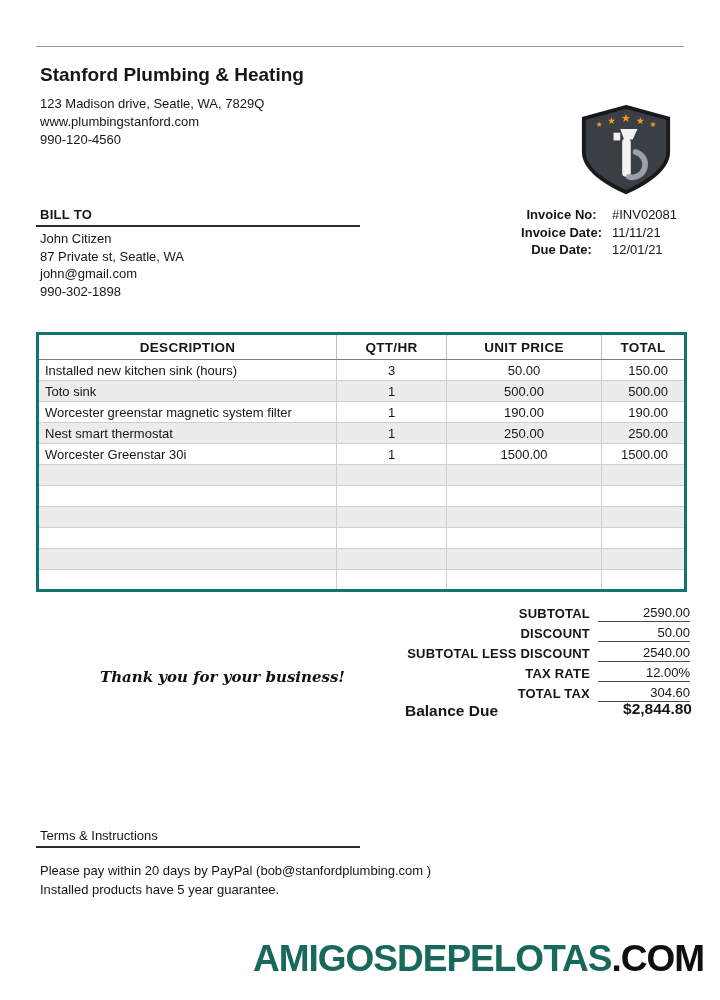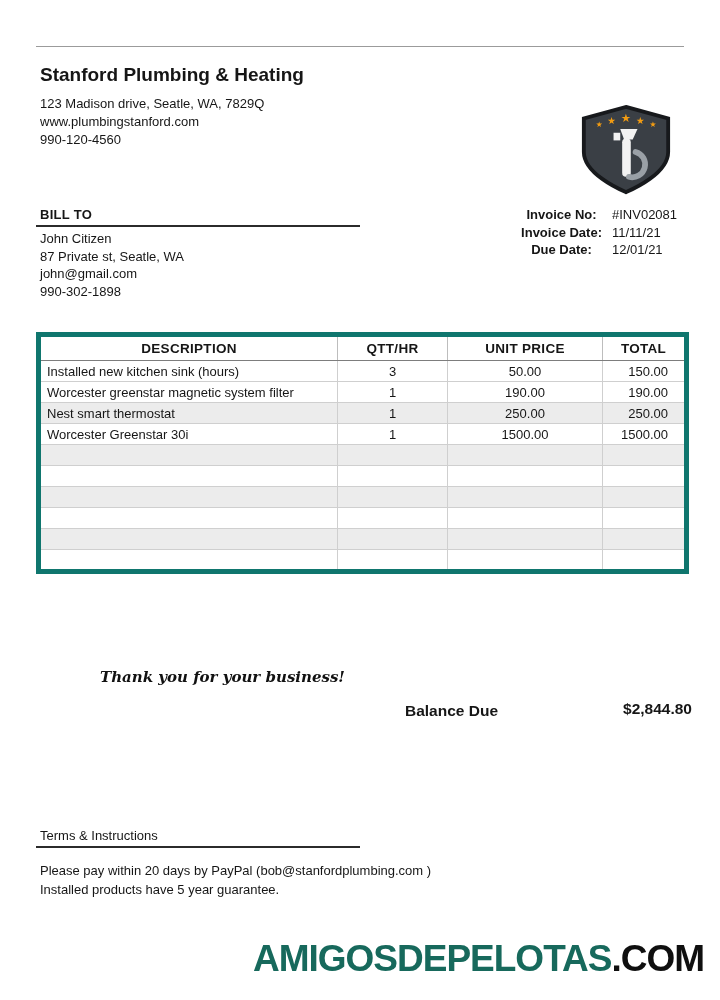--- a/index.html
+++ b/index.html
@@ -20,21 +20,21 @@
   .logo-wrap { position:absolute; right:46px; top:88px; width:96px; height:92px; }
 
   
   .billto-label { position:absolute; left:40px; top:191px; font-size:13px; font-weight:bold; letter-spacing:0.3px; }
   .billto-block { position:absolute; left:40px; top:214px; font-size:13px; line-height:17.5px; }
   .meta { position:absolute; right:28px; top:190px; display:grid; grid-template-columns:auto 80px; column-gap:10px; font-size:13px; line-height:17.5px; }
   .meta-label { font-weight:bold; text-align:center; }
   .meta-value { text-align:left; }
 
   
-  .items-table { position:absolute; left:36px; top:316px; width:648px; border-collapse:collapse; font-size:13px; border:5px solid #0f766e; table-layout:fixed; }
+  .items-table { position:absolute; left:36px; top:316px; width:648px; border-collapse:collapse; font-size:13px; border:3px solid #0f766e; table-layout:fixed; }
   .items-table th { font-weight:bold; font-size:13.5px; height:26px; border:1px solid #bdbdbd; border-bottom:1.5px solid #7d7d7d; text-align:center; background:#fff; letter-spacing:0.3px; }
   .items-table td { height:21px; padding:2px 6px; border:1px solid #cfcfcf; background:#fff; white-space:nowrap; overflow:hidden; }
   .items-table tr.stripe td { background:#ececec; }
   .td-desc  { text-align:left; }
   .td-qty   { text-align:center; }
   .td-unit  { text-align:center; }
   .td-total { text-align:right; padding-right:16px !important; }
 
   
   .totals { position:absolute; right:30px; top:589px; display:grid; grid-template-columns:auto 92px; column-gap:8px; row-gap:3px; font-size:13px; align-items:end; }
@@ -121,20 +121,26 @@
         <th>TOTAL</th>
       </tr>
     </thead>
     <tbody>
         <tr>
           <td class="td-desc">Installed new kitchen sink (hours)</td>
           <td class="td-qty">3</td>
           <td class="td-unit">50.00</td>
           <td class="td-total">150.00</td>
         </tr>
+        <tr class="stripe">
+          <td class="td-desc">Toto sink</td>
+          <td class="td-qty">1</td>
+          <td class="td-unit">500.00</td>
+          <td class="td-total">500.00</td>
+        </tr>
         <tr>
           <td class="td-desc">Worcester greenstar magnetic system filter</td>
           <td class="td-qty">1</td>
           <td class="td-unit">190.00</td>
           <td class="td-total">190.00</td>
         </tr>
         <tr class="stripe">
           <td class="td-desc">Nest smart thermostat</td>
           <td class="td-qty">1</td>
           <td class="td-unit">250.00</td>
@@ -178,20 +184,32 @@
         </tr>
         <tr>
           <td class="td-desc">&nbsp;</td>
           <td class="td-qty">&nbsp;</td>
           <td class="td-unit">&nbsp;</td>
           <td class="td-total">&nbsp;</td>
         </tr>
       </tbody>
   </table>
 
+  <div class="totals">
+      <div class="tot-label">SUBTOTAL</div>
+      <div class="tot-value">2590.00</div>
+      <div class="tot-label">DISCOUNT</div>
+      <div class="tot-value">50.00</div>
+      <div class="tot-label">SUBTOTAL LESS DISCOUNT</div>
+      <div class="tot-value">2540.00</div>
+      <div class="tot-label">TAX RATE</div>
+      <div class="tot-value">12.00%</div>
+      <div class="tot-label">TOTAL TAX</div>
+      <div class="tot-value">304.60</div>
+    </div>
 
   <div class="thankyou">Thank you for your business!</div>
 
   <div class="balance-label">Balance Due</div>
   <div class="balance-value">$2,844.80</div>
 
   <div class="terms-title">Terms &amp; Instructions</div>
   <div class="rule-dark" style="left:36px; top:830px; width:324px;"></div>
   <div class="terms-body">
     <div>Please pay within 20 days by PayPal (bob@stanfordplumbing.com )</div>

